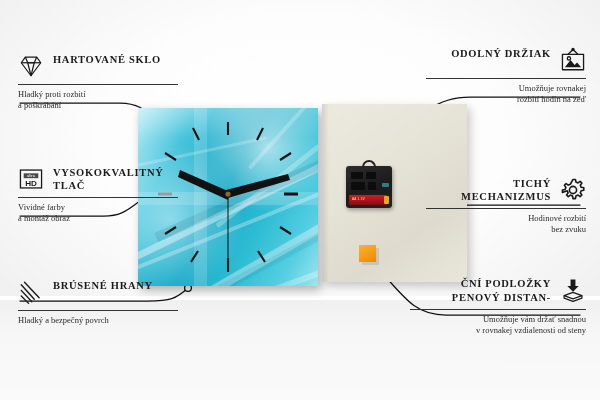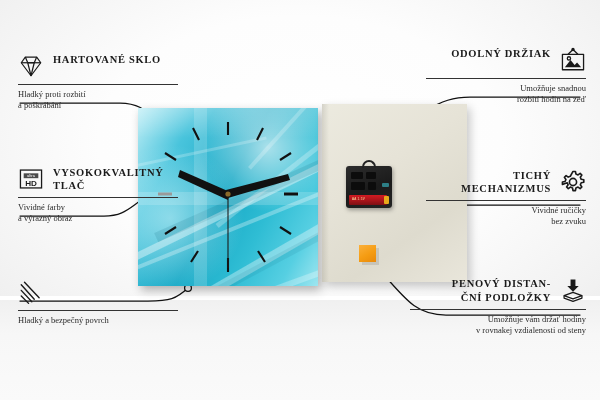--- a/index.html
+++ b/index.html
@@ -242,83 +242,84 @@
           <rect x="3" y="5" width="26" height="22" fill="none" stroke="#1a1a1a" stroke-width="1.6"></rect>
           <rect x="7" y="9" width="18" height="6" fill="#4a4a4a"></rect>
           <text x="16" y="14" font-family="Liberation Sans, sans-serif" font-size="5" fill="#fff" text-anchor="middle">ultra</text>
           <text x="16" y="24" font-family="Liberation Sans, sans-serif" font-size="10" font-weight="bold" fill="#1a1a1a" text-anchor="middle">HD</text>
         </svg>
       </span>
       <div class="ftitle">VYSOKOKVALITNÝ TLAČ</div>
     </div>
     <div class="rule"></div>
     <div class="fsub">Vividné farby</div>
-    <div class="fsub">a výrazný obraz</div>
+    <div class="fsub">a montáž obraz</div>
   </div>
 
   <div class="feature left" style="top:278px">
     <div class="fhead">
       <span class="ficon">
         <svg viewBox="0 0 32 32" stroke="#1a1a1a" stroke-width="1.7" stroke-linecap="round">
           <line x1="4" y1="7" x2="20" y2="25"></line>
           <line x1="4" y1="14" x2="17" y2="28"></line>
           <line x1="4" y1="21" x2="13" y2="30"></line>
           <line x1="8" y1="4" x2="26" y2="23"></line>
         </svg>
       </span>
+      <div class="ftitle">BRÚSENÉ HRANY</div>
     </div>
     <div class="rule"></div>
     <div class="fsub">Hladký a bezpečný povrch</div>
   </div>
 
   <div class="feature right" style="top:46px">
     <div class="fhead">
       <span class="ficon">
         <svg viewBox="0 0 32 32" fill="none" stroke="#1a1a1a" stroke-width="1.6" stroke-linejoin="round">
           <rect x="3" y="9" width="26" height="19"></rect>
           <path d="M16 3 L10 9 M16 3 L22 9"></path>
           <circle cx="16" cy="3" r="1.3" fill="#1a1a1a"></circle>
           <path d="M6 25 L13 16 L18 22 L21 19 L26 25 Z" fill="#1a1a1a" stroke="none"></path>
           <circle cx="11" cy="14" r="2"></circle>
         </svg>
       </span>
       <div class="ftitle">ODOLNÝ DRŽIAK</div>
     </div>
     <div class="rule"></div>
-    <div class="fsub">Umožňuje snadnou</div>
+    <div class="fsub">Umožňuje rovnakej</div>
     <div class="fsub">rozbití hodin na zeď</div>
   </div>
 
-  <div class="feature right" style="top:168px">
+  <div class="feature right" style="top:176px">
     <div class="fhead">
       <span class="ficon">
         <svg viewBox="0 0 32 32" fill="none" stroke="#1a1a1a" stroke-width="2" stroke-linejoin="round">
           <path d="M16 3 l3 0 .6 3.2 2.6 1.1 2.6-1.9 2.1 2.1-1.9 2.6 1.1 2.6 3.2 .6 0 3-3.2 .6-1.1 2.6 1.9 2.6-2.1 2.1-2.6-1.9-2.6 1.1-.6 3.2-3 0-.6-3.2-2.6-1.1-2.6 1.9-2.1-2.1 1.9-2.6-1.1-2.6L3 19l0-3 3.2-.6 1.1-2.6L5.4 10.2 7.5 8.1l2.6 1.9 2.6-1.1z"></path>
           <circle cx="16" cy="16" r="4.4"></circle>
         </svg>
       </span>
       <div class="ftitle">TICHÝ MECHANIZMUS</div>
     </div>
     <div class="rule"></div>
-    <div class="fsub">Vividné ručičky</div>
+    <div class="fsub">Hodinové rozbití</div>
     <div class="fsub">bez zvuku</div>
   </div>
 
   <div class="feature right" style="top:276px; width:176px">
     <div class="fhead">
       <span class="ficon">
         <svg viewBox="0 0 32 32" fill="none" stroke="#1a1a1a" stroke-width="1.5" stroke-linejoin="round">
           <path d="M13 3 h6 v8 h4 l-7 7 -7-7 h4 z" fill="#1a1a1a" stroke="none"></path>
           <path d="M16 19 l11 4 -11 4 -11-4 z"></path>
           <path d="M5 23 v3 l11 4 11-4 v-3"></path>
         </svg>
       </span>
       <div>
+        <div class="ftitle">ČNÍ PODLOŽKY</div>
         <div class="ftitle">PENOVÝ DISTAN-</div>
-        <div class="ftitle">ČNÍ PODLOŽKY</div>
       </div>
     </div>
     <div class="rule"></div>
-    <div class="fsub">Umožňuje vám držať hodiny</div>
+    <div class="fsub">Umožňuje vám držať snadnou</div>
     <div class="fsub">v rovnakej vzdialenosti od steny</div>
   </div>
 
 </div>
 
 </body></html>

